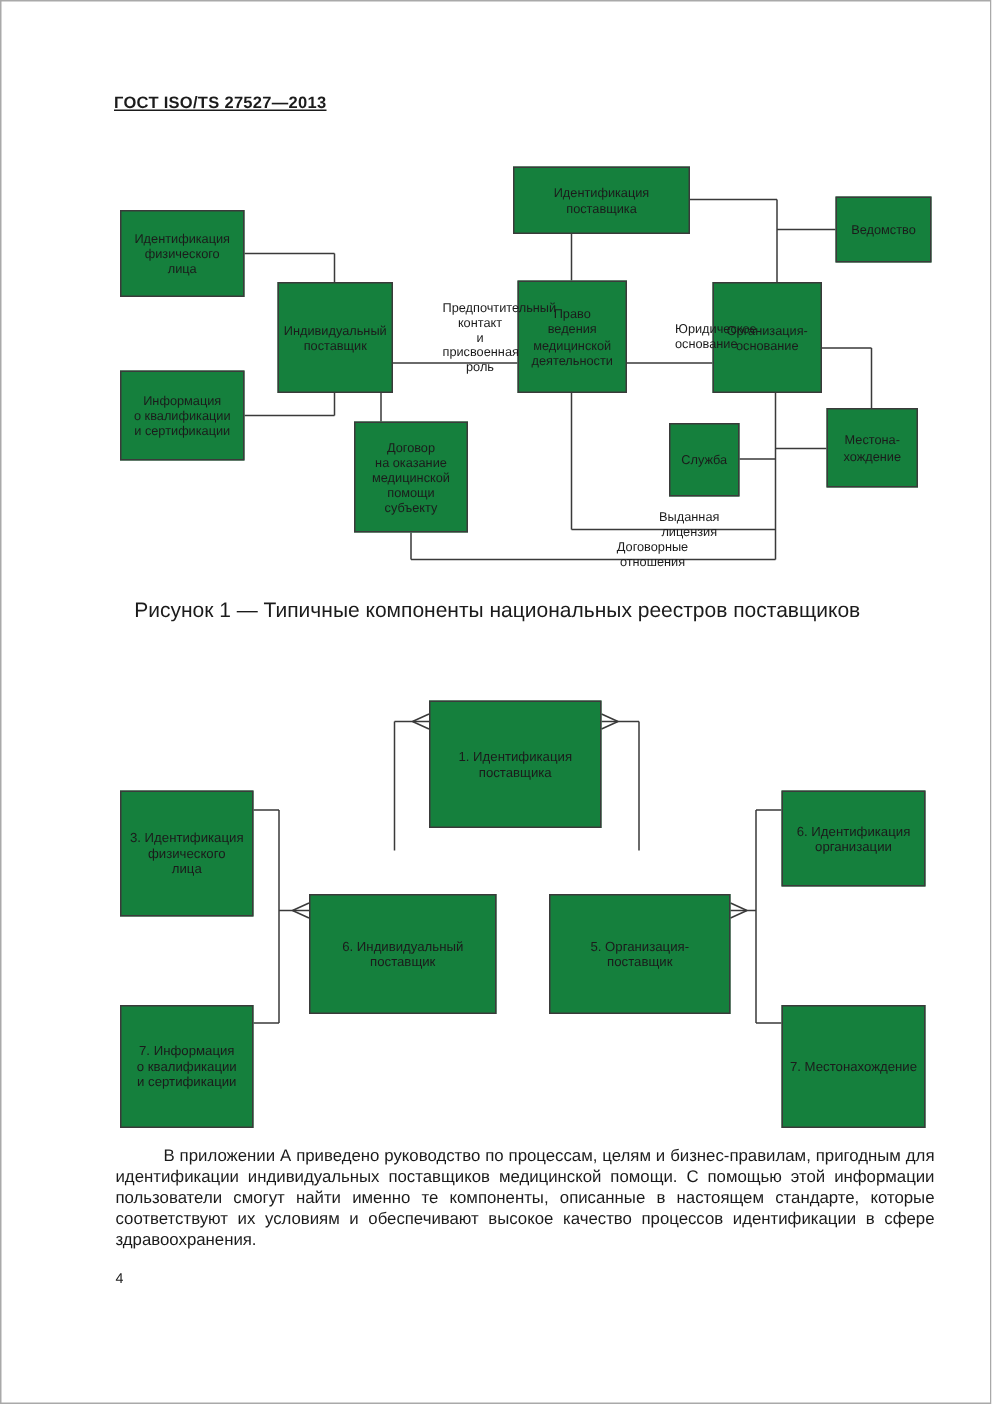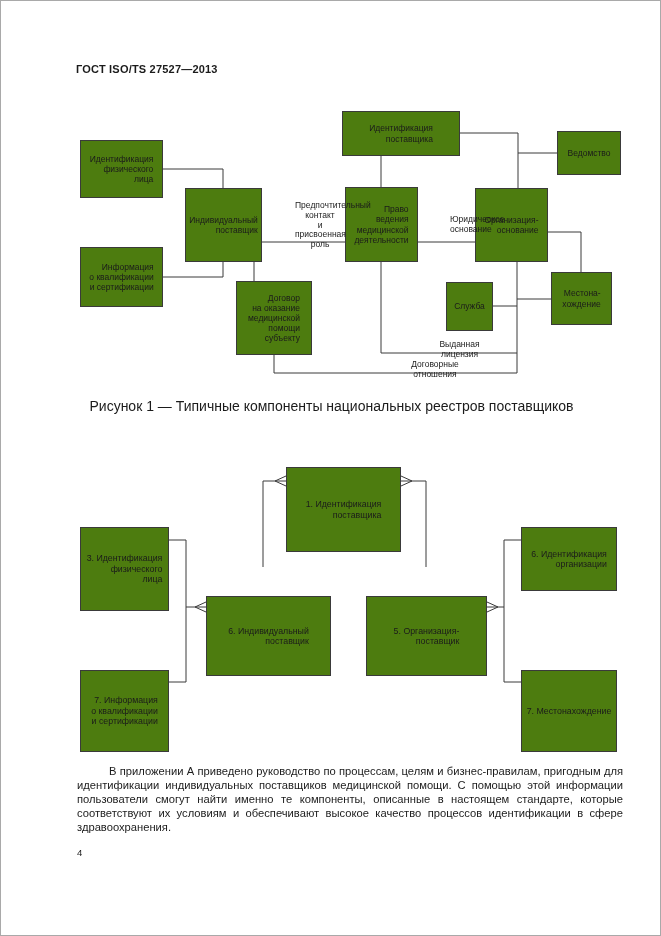--- a/index.html
+++ b/index.html
@@ -4,27 +4,27 @@
 <style>
   * { margin:0; padding:0; box-sizing:border-box; }
   html,body { background:#ffffff; }
   body { font-family:"Liberation Sans","DejaVu Sans",sans-serif; color:#1b1b1b; }
   .page {
     position:relative; width:661px; height:936px; background:#ffffff;
     border:1px solid #a9a9a9; overflow:hidden;
   }
   .doc-header {
     position:absolute; left:75px; top:62px;
-    font-size:11px; font-weight:bold; letter-spacing:.2px;
+    font-size:11px; font-weight:bold; letter-spacing:.2px;text-decoration:underline;
   }
   .lines { position:absolute; left:0; top:0; width:661px; height:936px; pointer-events:none; }
   .box {
-    position:absolute; border:1px solid #3a3a3a; background:#4d7c0f;
+    position:absolute; border:1px solid #3a3a3a; background:#15803d;
     display:flex; align-items:center; justify-content:center;
-    text-align:right; font-size:8.5px; line-height:1.18;
+    text-align:center; font-size:8.5px; line-height:1.18;
     white-space:pre-line; padding:2px;
   }
   .fig2 .box { font-size:8.8px;margin-top:29px; }
   .flabel {
     position:absolute; text-align:center; font-size:8.5px; line-height:1.15;
     white-space:pre-line;
     padding-left:32px;
   }
   .caption {
     position:absolute; left:0; width:661px; text-align:center;

